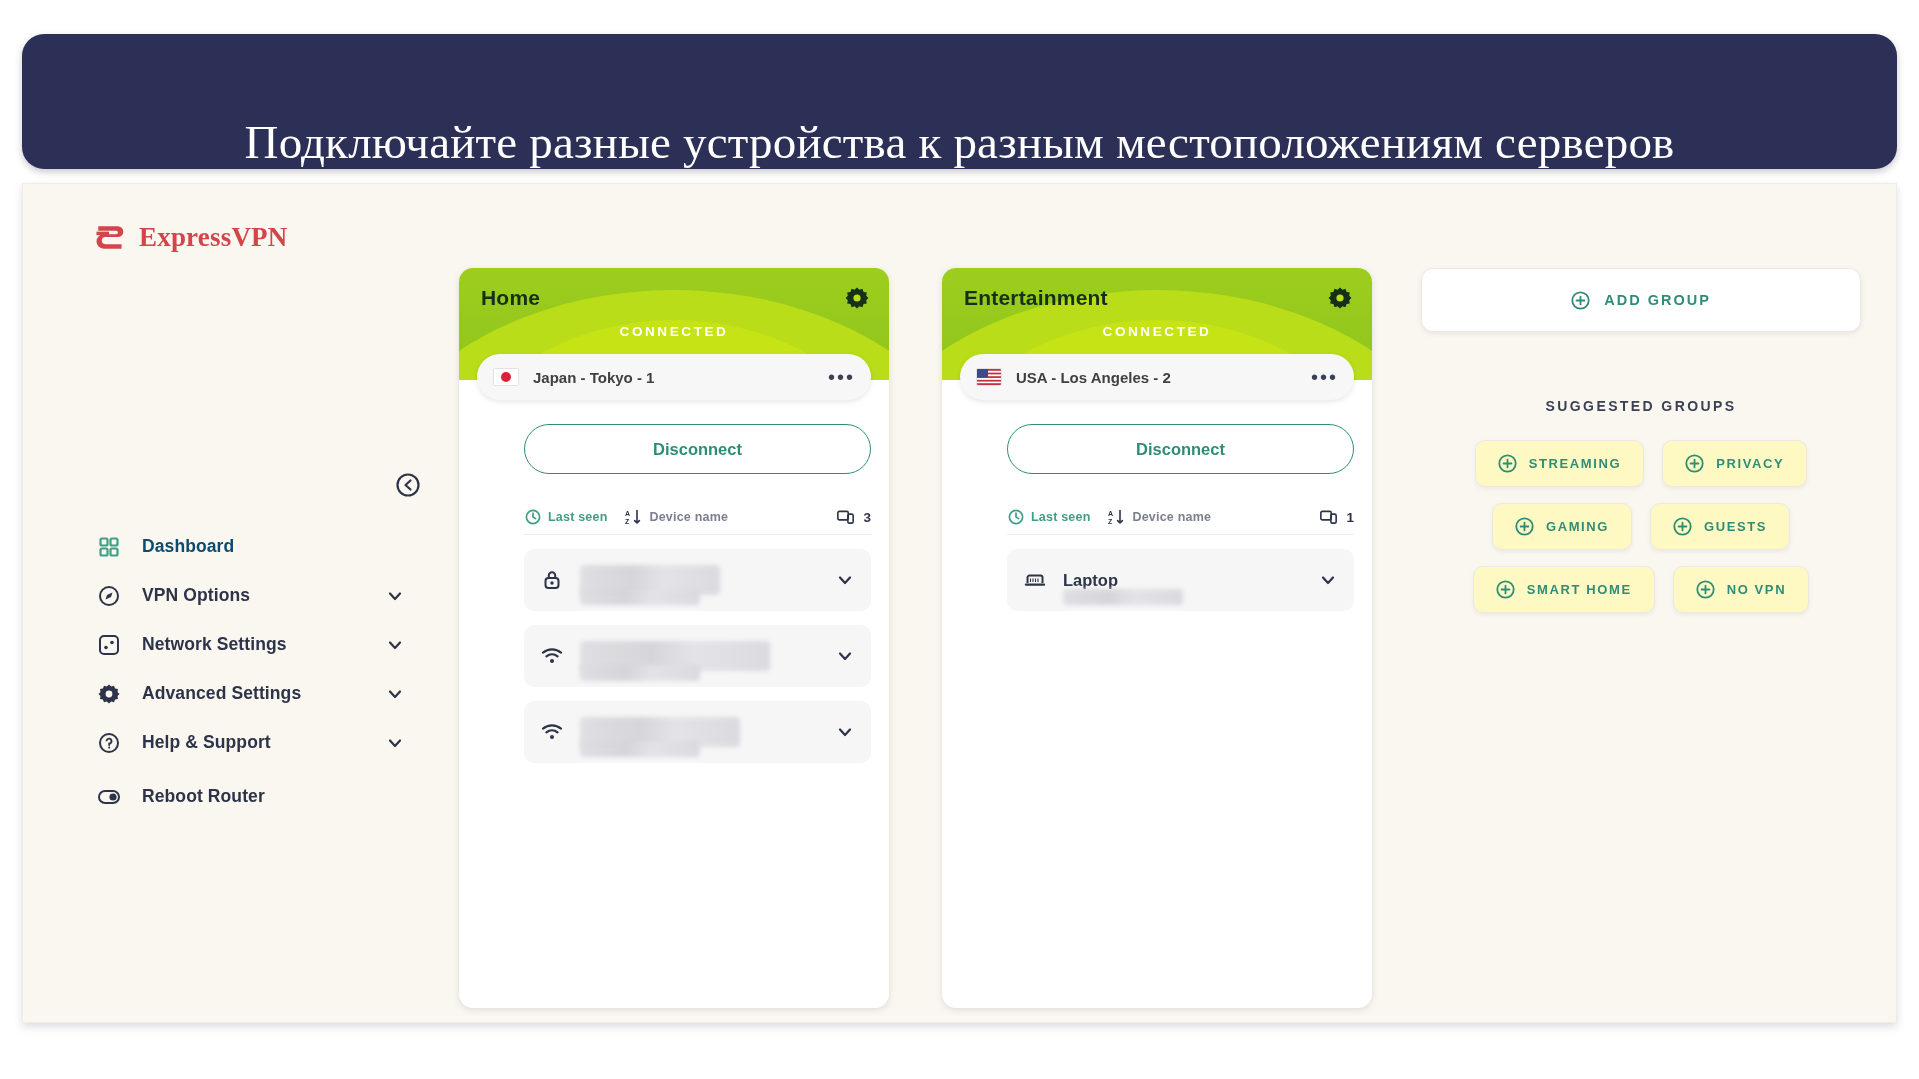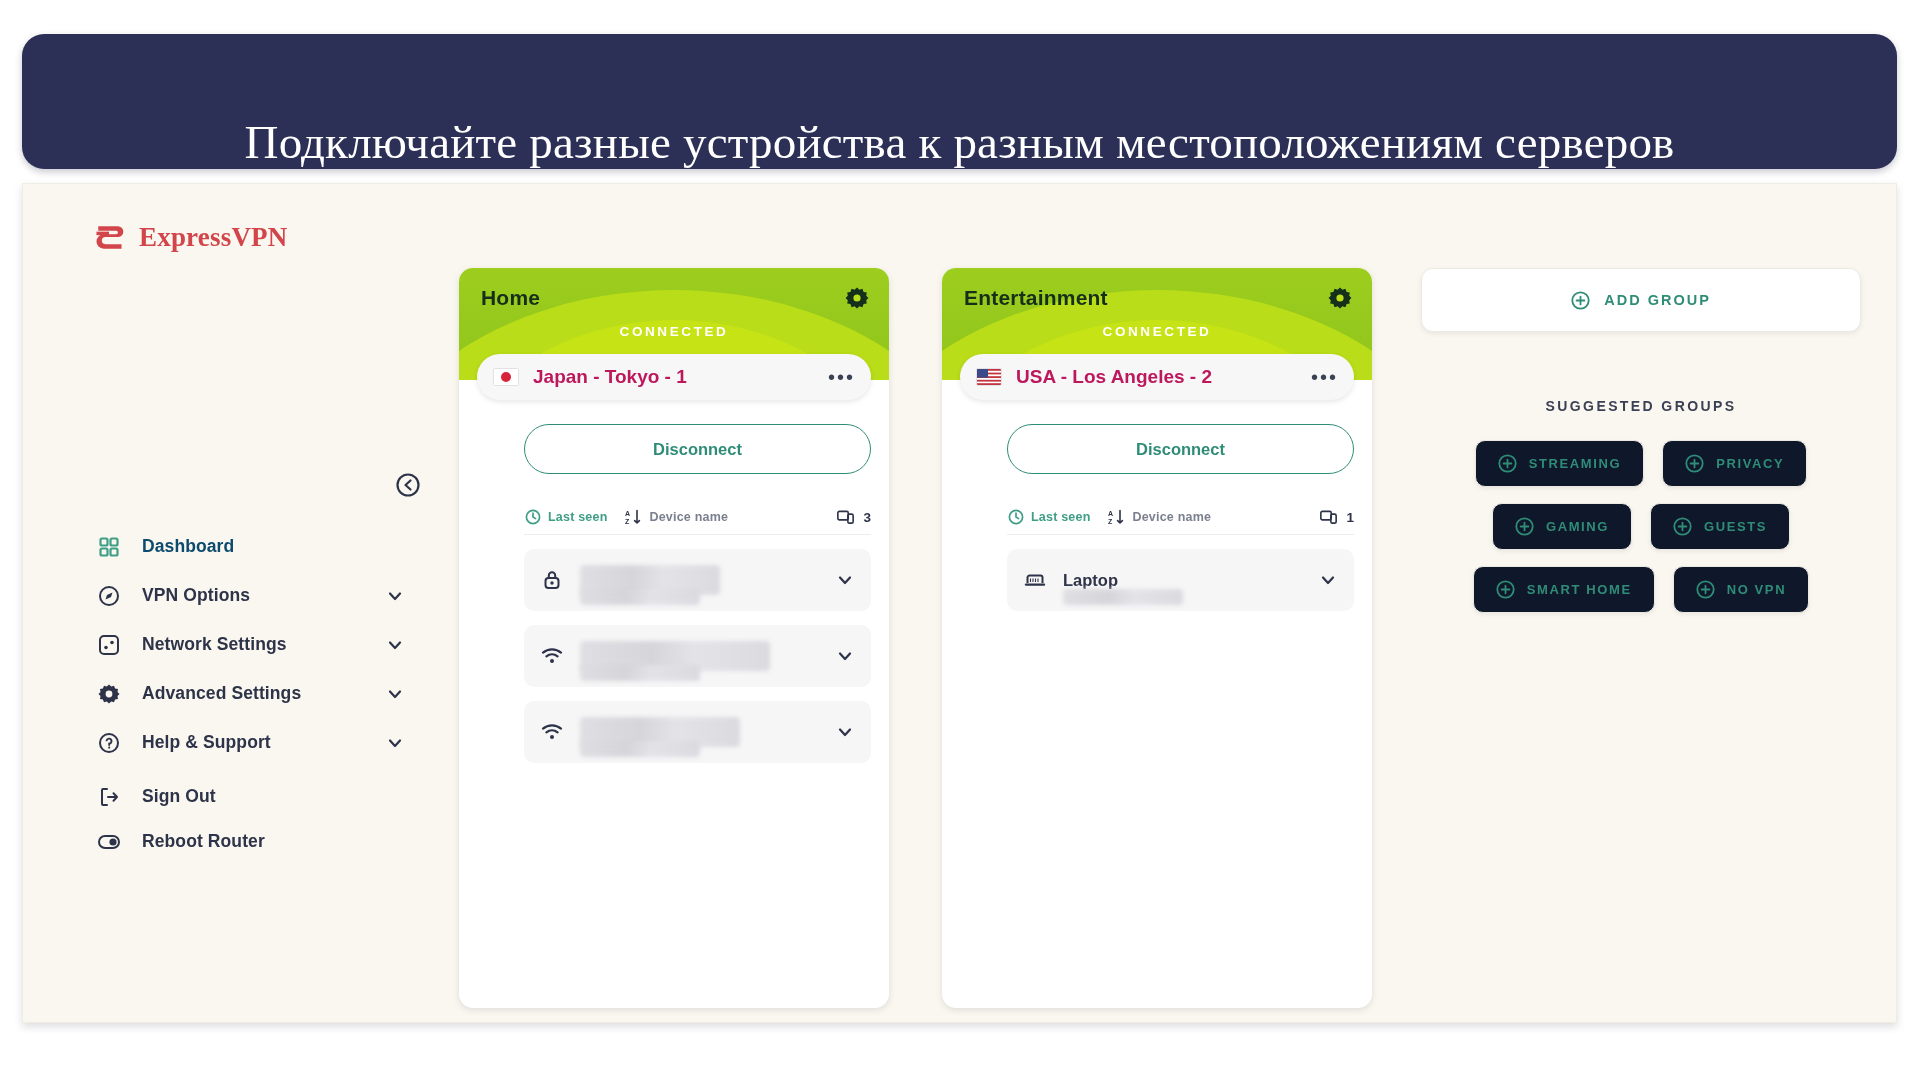--- a/index.html
+++ b/index.html
@@ -215,23 +215,23 @@
     height: 18px;
     border-radius: 2px;
     overflow: hidden;
     flex: 0 0 26px;
     border: 1px solid #e2e2e6;
     box-sizing: border-box;
     background: #fff;
   }
   .loc-name {
     margin-left: 14px;
-    font-size: 19px;
-    font-weight: bold;
-    color: #be185d;
+    font-size: 15px;
+    font-weight: bold;
+    color: #404040;
     white-space: nowrap;
   }
   .dots {
     margin-left: auto;
     color: #3b4154;
     font-size: 20px;
     letter-spacing: 2px;
     line-height: 10px;
     cursor: pointer;
   }
@@ -362,21 +362,21 @@
   }
   .chips {
     margin-top: 26px;
     display: flex;
     flex-wrap: wrap;
     justify-content: center;
     gap: 16px 18px;
   }
   .chip {
     height: 45px;
-    background: #0f172a;
+    background: #fef9c3;
     border: 1px solid #ebe9e2;
     border-radius: 10px;
     box-shadow: 0 2px 4px rgba(90,90,110,0.09);
     display: flex;
     align-items: center;
     gap: 12px;
     padding: 0 22px;
     cursor: pointer;
   }
   .chip-label {
@@ -485,29 +485,20 @@
         <span class="nav-label">Help &amp; Support</span>
         <span class="nav-chev">
           <svg width="16" height="16" viewBox="0 0 16 16">
               <path d="M3 5.5 L8 11 L13 5.5" fill="none" stroke="currentColor" stroke-width="2.2" stroke-linecap="round" stroke-linejoin="round"></path>
             </svg>
         </span>
       </div>
     </div>
 
     <div class="nav-lower">
-      <div class="nav-item">
-        <span class="nav-icon">
-          <svg width="22" height="22" viewBox="0 0 22 22">
-            <path d="M9 3 H5 a1 1 0 0 0 -1 1 v14 a1 1 0 0 0 1 1 h4" fill="none" stroke="currentColor" stroke-width="2" stroke-linecap="round"></path>
-            <path d="M10 11 H19 M15.5 7.2 L19 11 L15.5 14.8" fill="none" stroke="currentColor" stroke-width="2" stroke-linecap="round" stroke-linejoin="round"></path>
-          </svg>
-        </span>
-        <span class="nav-label">Sign Out</span>
-      </div>
       <div class="nav-item">
         <span class="nav-icon">
           <svg width="24" height="22" viewBox="0 0 24 22">
             <rect x="2" y="5" width="20" height="12" rx="6" fill="none" stroke="currentColor" stroke-width="2"></rect>
             <circle cx="16" cy="11" r="3.6" fill="currentColor"></circle>
           </svg>
         </span>
         <span class="nav-label">Reboot Router</span>
       </div>
     </div>

